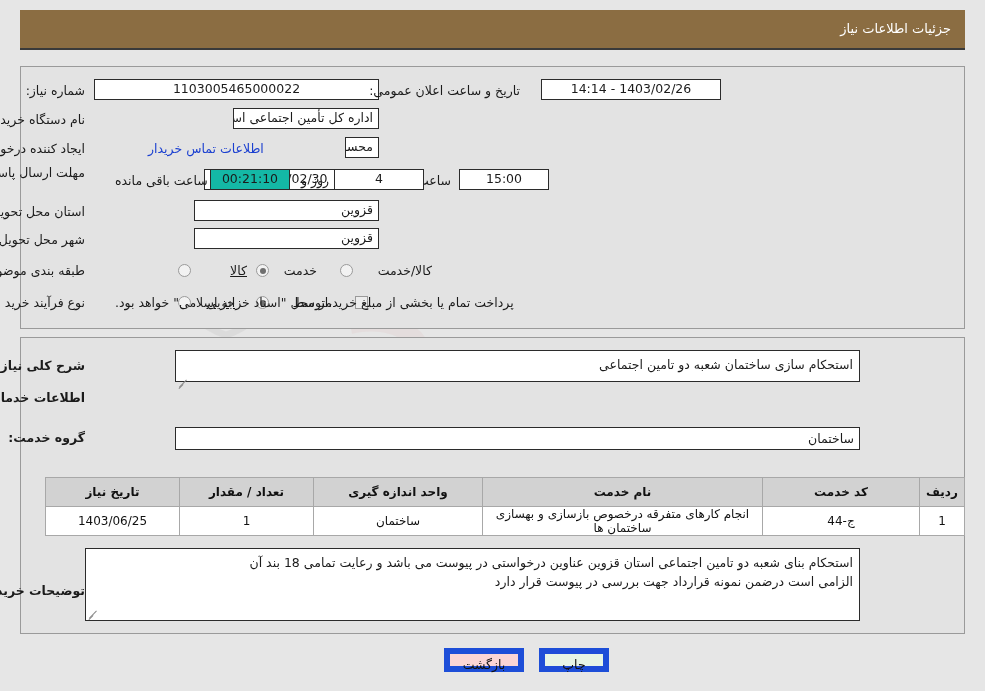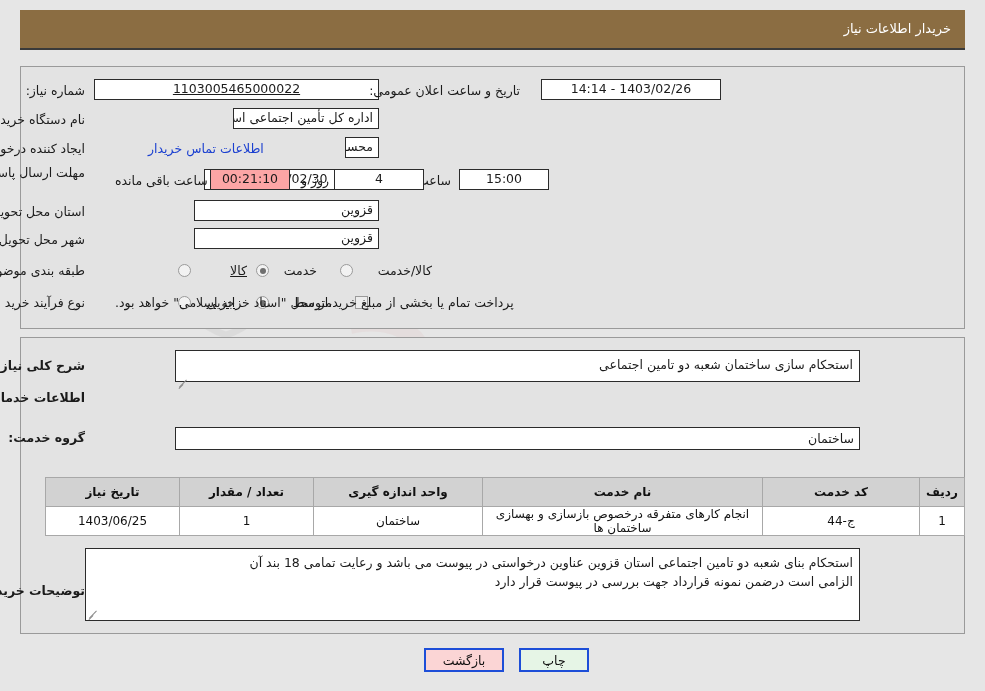--- a/index.html
+++ b/index.html
@@ -63,21 +63,21 @@
     box-sizing: border-box;
     font-size: 12.5px;
     color: #1b1b1b;
     line-height: 18px;
     padding: 0 5px;
     white-space: nowrap;
     overflow: hidden;
   }
   .box.center { text-align: center; }
   .box.right  { text-align: right; }
-  .box.timer  { background: #fca5a5; text-align: center; }
+  .box.timer  { background: #14b8a6; text-align: center; }
 
   .link {
     position: absolute;
     font-size: 12.5px;
     color: #1a3fd0;
     white-space: nowrap;
     cursor: pointer;
   }
 
   
@@ -165,28 +165,29 @@
     height: 27px;
     padding: 0 6px;
     text-align: center;
   }
   .tbl td.name { }
 
   
   .btn {
     position: absolute;
     height: 24px;
-    border: 2px solid #1d4ed8;
+    border: 6px solid #1d4ed8;
     box-sizing: border-box;
     font-size: 12.5px;
     color: #111;
     text-align: center;
     line-height: 22px;
     cursor: pointer;
     font-family: "DejaVu Sans", "Liberation Sans", sans-serif;
+    margin-left: 20px;
   }
   .btn.print { background: #e6f5e6; }
   .btn.back  { background: #fbd5d5; }
 
   
   .wm {
     position: absolute;
     left: 0; top: 0;
     width: 985px; height: 691px;
     pointer-events: none;
@@ -227,27 +228,27 @@
     <svg class="wm-shield" viewBox="0 0 92 110">
       <path d="M46 3 L88 18 L88 58 C88 84 68 100 46 107 C24 100 4 84 4 58 L4 18 Z" fill="none" stroke="#9a9a9a" stroke-width="7"></path>
     </svg>
     <svg class="wm-check" viewBox="0 0 120 120">
       <path d="M18 16 C60 6 102 26 104 66 L104 86 L118 80 L96 114 L66 92 L86 88 L86 66 C84 40 54 28 22 36 Z" fill="#d9a6a6"></path>
     </svg>
     <div class="wm-text">AriaTender.ir</div>
   </div>
 
   <div class="titlebar">
-    <div class="titlebar-text">خریدار اطلاعات نیاز</div>
+    <div class="titlebar-text">جزئیات اطلاعات نیاز</div>
   </div>
 
   <div class="panel" id="panel-top"></div>
 
   <div class="lbl" style="right:900px; top:83px;">شماره نیاز:</div>
-  <div class="box center" style="right:606px; top:79px; width:285px; height:21px;text-decoration:underline;">1103005465000022</div>
+  <div class="box center" style="right:606px; top:79px; width:285px; height:21px;">1103005465000022</div>
 
   <div class="lbl" style="right:465px; top:83px;">تاریخ و ساعت اعلان عمومی:</div>
   <div class="box center" style="right:702px; top:79px; width:180px; height:21px; right:auto; left:541px;">1403/02/26 - 14:14</div>
 
   <div class="lbl" style="right:900px; top:112px;">نام دستگاه خریدار:</div>
   <div class="box right" style="right:606px; top:108px; left:233px; height:21px;">اداره کل تأمین اجتماعی استان قزوین</div>
 
   <div class="lbl" style="right:900px; top:141px;">ایجاد کننده درخواست:</div>
   <div class="box right" style="right:606px; top:137px; left:345px; height:21px;">محسن قدسی کارشناس تدارکات اداره کل تأمین اجتماعی استان قزوین</div>
   <div class="link" style="left:148px; top:141px;">اطلاعات تماس خریدار</div>

